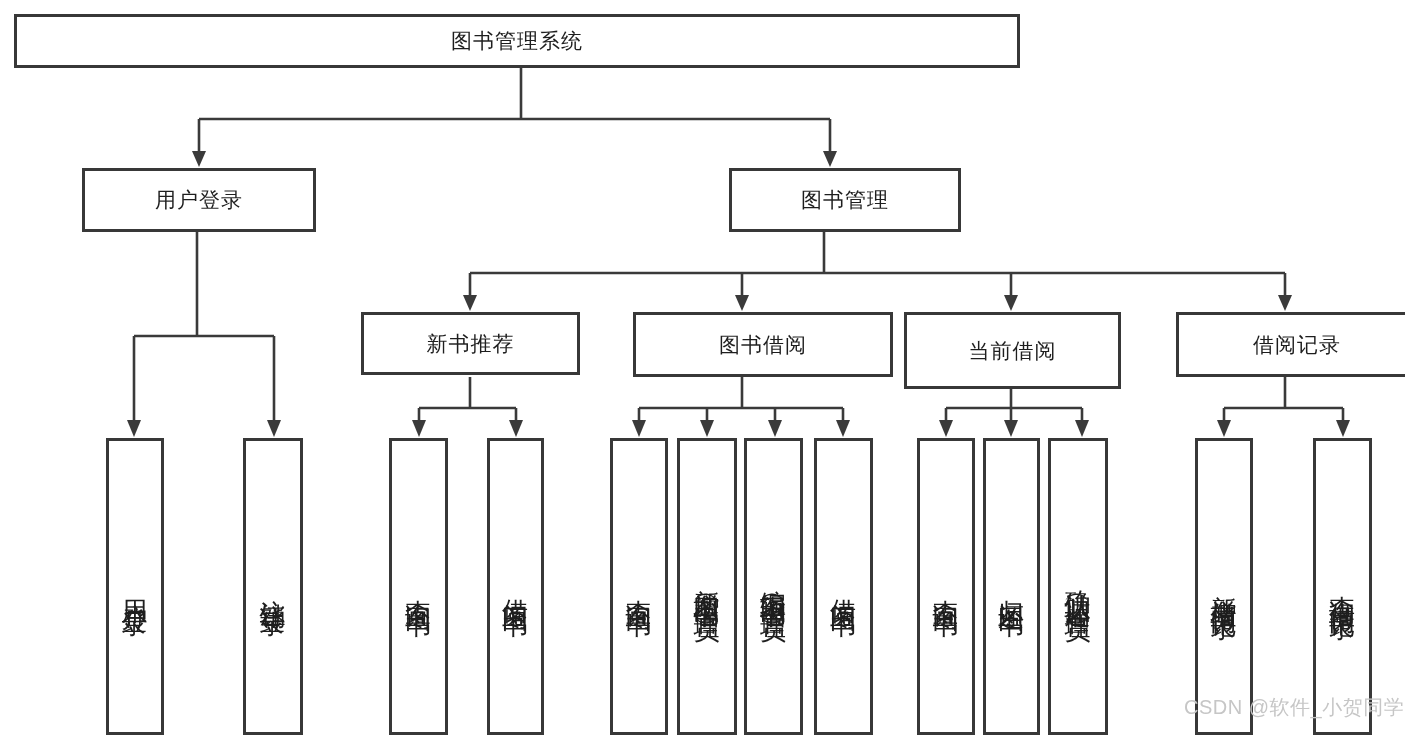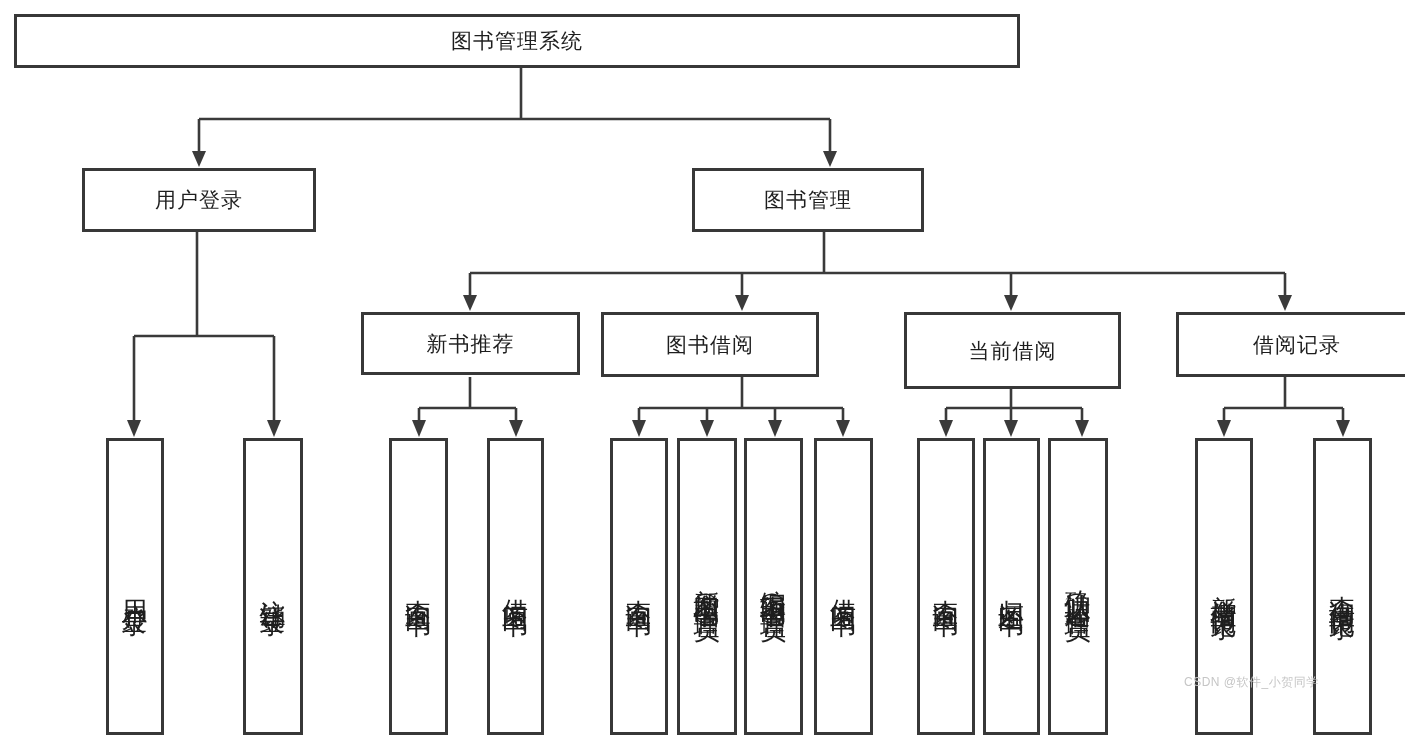--- a/index.html
+++ b/index.html
@@ -43,22 +43,22 @@
     stroke:#3a3a3a;
     stroke-width:2.6;
     fill:none;
   }
   #connectors polygon{
     fill:#3a3a3a;
     stroke:none;
   }
   .watermark{
     position:absolute;
-    left:1184px;top:674px;
-    font-size:12px;
+    left:1184px;top:694px;
+    font-size:20px;
     color:#c6c6c6;
     letter-spacing:0.5px;
     white-space:nowrap;
   }
 </style>
 </head>
 <body>
 
 <div id="stage">
 
@@ -127,24 +127,24 @@
       <path d="M1224 408 V421"></path>
         <polygon points="1217,420 1231,420 1224,437"></polygon>
       <path d="M1343 408 V421"></path>
         <polygon points="1336,420 1350,420 1343,437"></polygon>
     </g>
   </svg>
 
   <div class="node h" style="left:14px;top:14px;width:1006px;height:54px">图书管理系统</div>
 
   <div class="node h" style="left:82px;top:168px;width:234px;height:64px">用户登录</div>
-  <div class="node h" style="left:692px;top:168px;width:232px;height:64px">图书管理</div>
+  <div class="node h" style="left:729px;top:168px;width:232px;height:64px">图书管理</div>
 
   <div class="node h" style="left:361px;top:312px;width:219px;height:63px">新书推荐</div>
-  <div class="node h" style="left:601px;top:312px;width:218px;height:65px">图书借阅</div>
+  <div class="node h" style="left:633px;top:312px;width:260px;height:65px">图书借阅</div>
   <div class="node h" style="left:904px;top:312px;width:217px;height:77px">当前借阅</div>
   <div class="node h" style="left:1176px;top:312px;width:242px;height:65px">借阅记录</div>
 
   <div class="node v" style="left:106px;top:438px;width:58px;height:297px">用户登录</div>
   <div class="node v" style="left:243px;top:438px;width:60px;height:297px">注销登录</div>
 
   <div class="node v" style="left:389px;top:438px;width:59px;height:297px">查询图书</div>
   <div class="node v" style="left:487px;top:438px;width:57px;height:297px">借阅图书</div>
 
   <div class="node v" style="left:610px;top:438px;width:58px;height:297px">查询图书</div>

